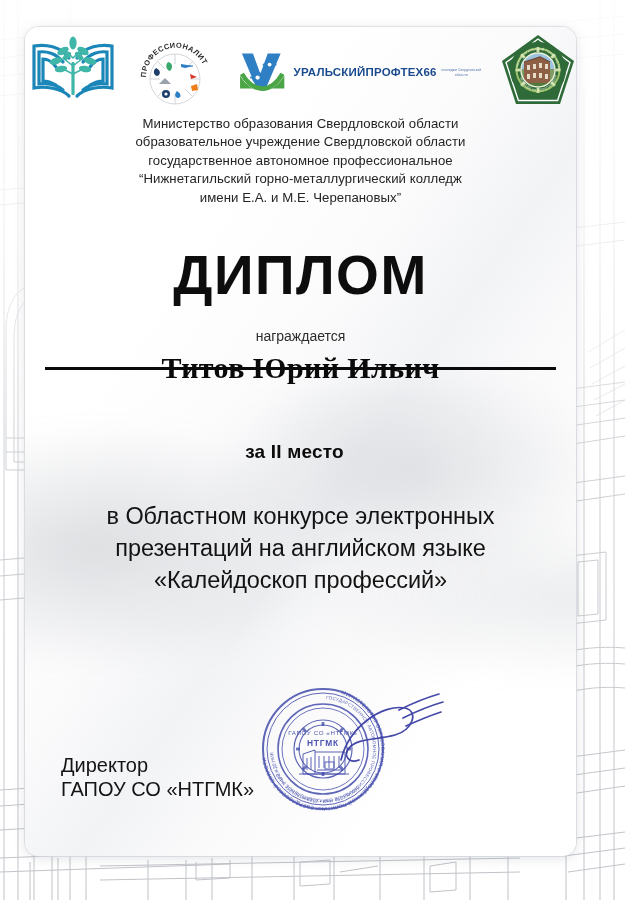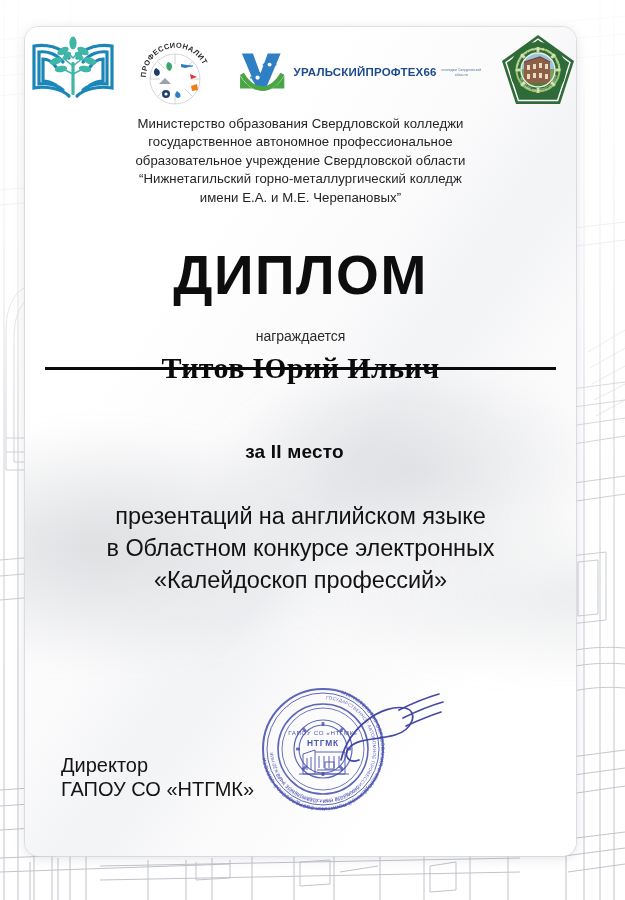--- a/index.html
+++ b/index.html
@@ -451,38 +451,38 @@
             <textPath href="#ringTop" startOffset="4%">НИЖНЕТАГИЛЬСКИЙ ГОРНО-МЕТАЛЛУРГ.</textPath>
           </text>
           <text font-family="'Liberation Sans', sans-serif" font-size="3.1" fill="#eaf2dc" letter-spacing="0.2">
             <textPath href="#ringBot" startOffset="10%">КОЛЛЕДЖ им. ЧЕРЕПАНОВЫХ</textPath>
           </text>
         </svg>
       </span>
     </div>
 
     <div class="org-header">
-      <div>Министерство образования Свердловской колледжи</div>
+      <div>Министерство образования Свердловской области</div>
+      <div>образовательное учреждение Свердловской области</div>
       <div>государственное автономное профессиональное</div>
-      <div>образовательное учреждение Свердловской области</div>
       <div>“Нижнетагильский горно-металлургический колледж</div>
       <div>имени Е.А. и М.Е. Черепановых”</div>
     </div>
 
     <div class="diploma-title">ДИПЛОМ</div>
     <div class="awarded-to">награждается</div>
 
     <div class="recipient">Титов Юрий Ильич</div>
     <div class="rule"></div>
 
     <div class="place">за II место</div>
 
     <div class="competition">
+      <div>в Областном конкурсе электронных</div>
       <div>презентаций на английском языке</div>
-      <div>в Областном конкурсе электронных</div>
       <div>«Калейдоскоп профессий»</div>
     </div>
 
     <div class="seal-wrap">
       <svg width="215" height="145" viewBox="0 0 215 145" xmlns="http://www.w3.org/2000/svg">
         <defs>
           <path id="sealOuter" d="M 70 67 m -58 0 a 58 58 0 1 1 116 0 a 58 58 0 1 1 -116 0"></path>
           <path id="sealOuter2" d="M 70 67 m -50 0 a 50 50 0 1 1 100 0 a 50 50 0 1 1 -100 0"></path>
           <path id="sealBottom" d="M 70 67 m -54 0 a 54 54 0 0 0 108 0"></path>
         </defs>

